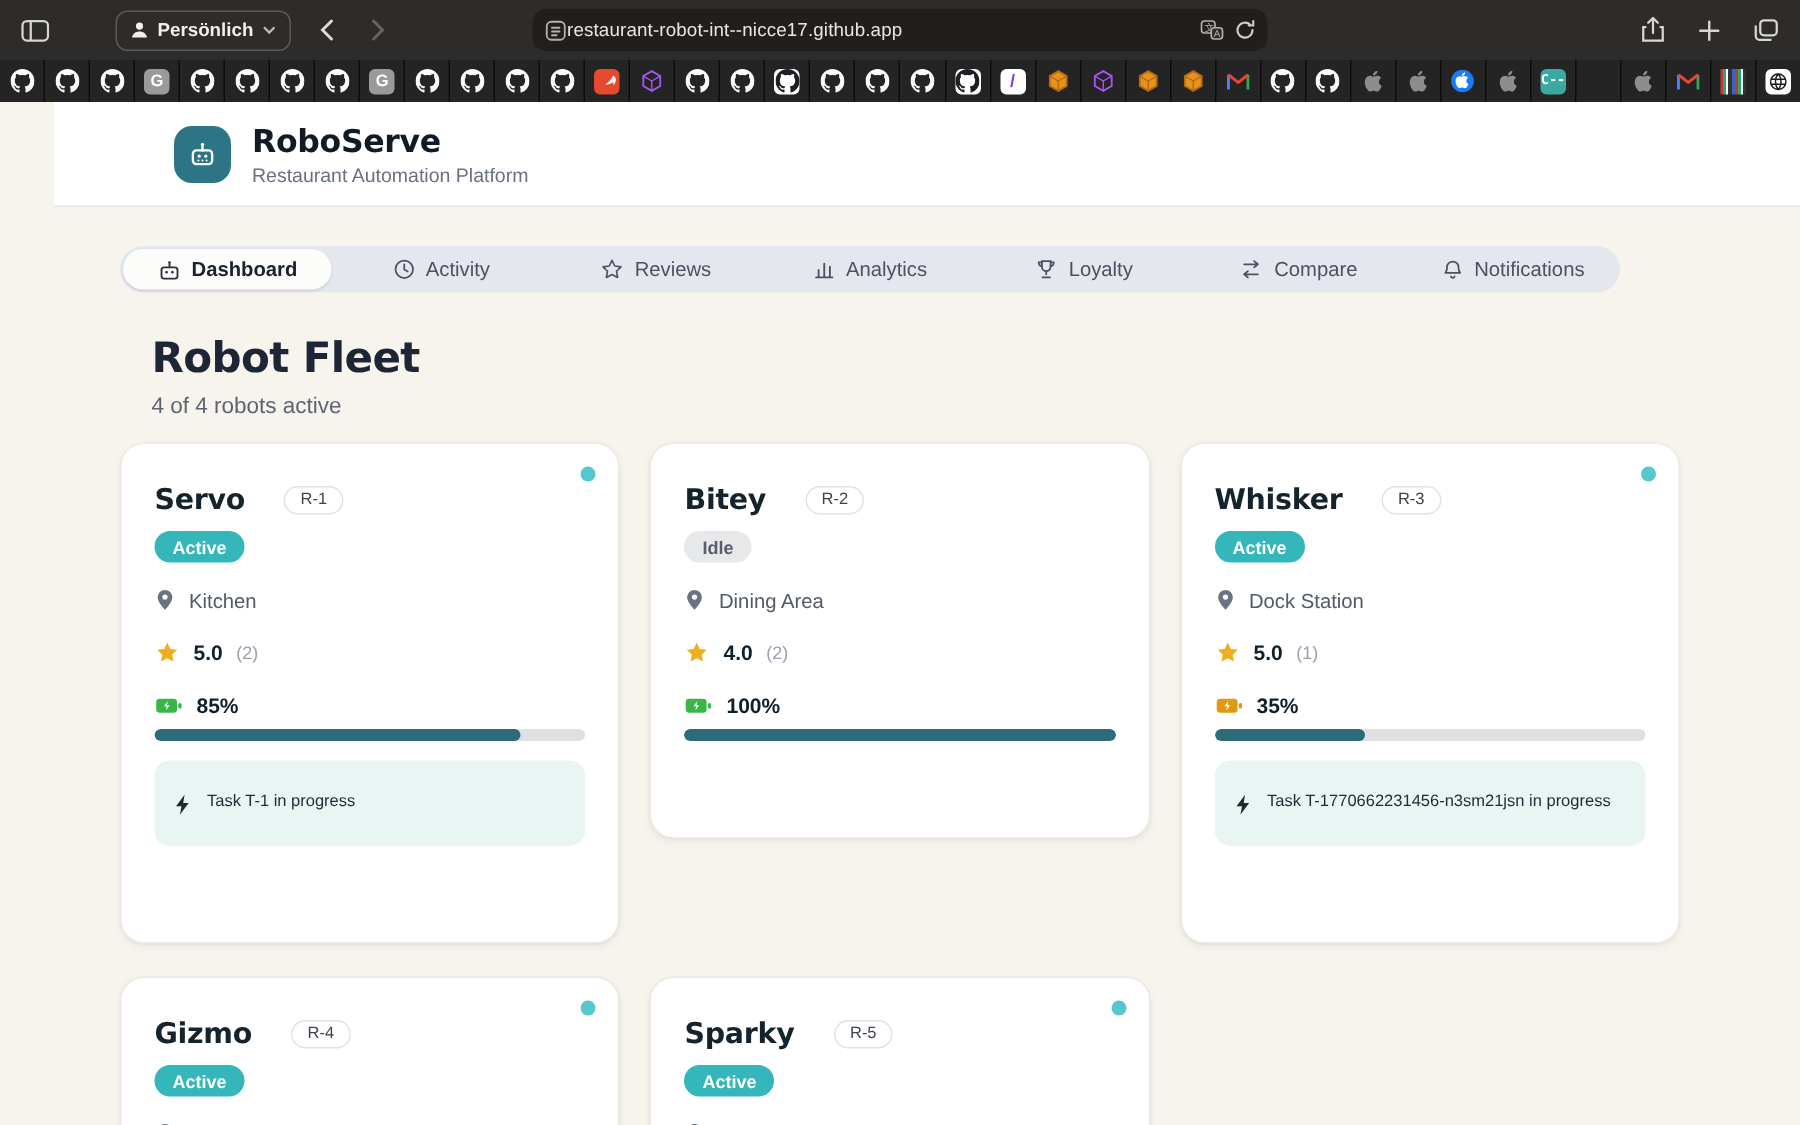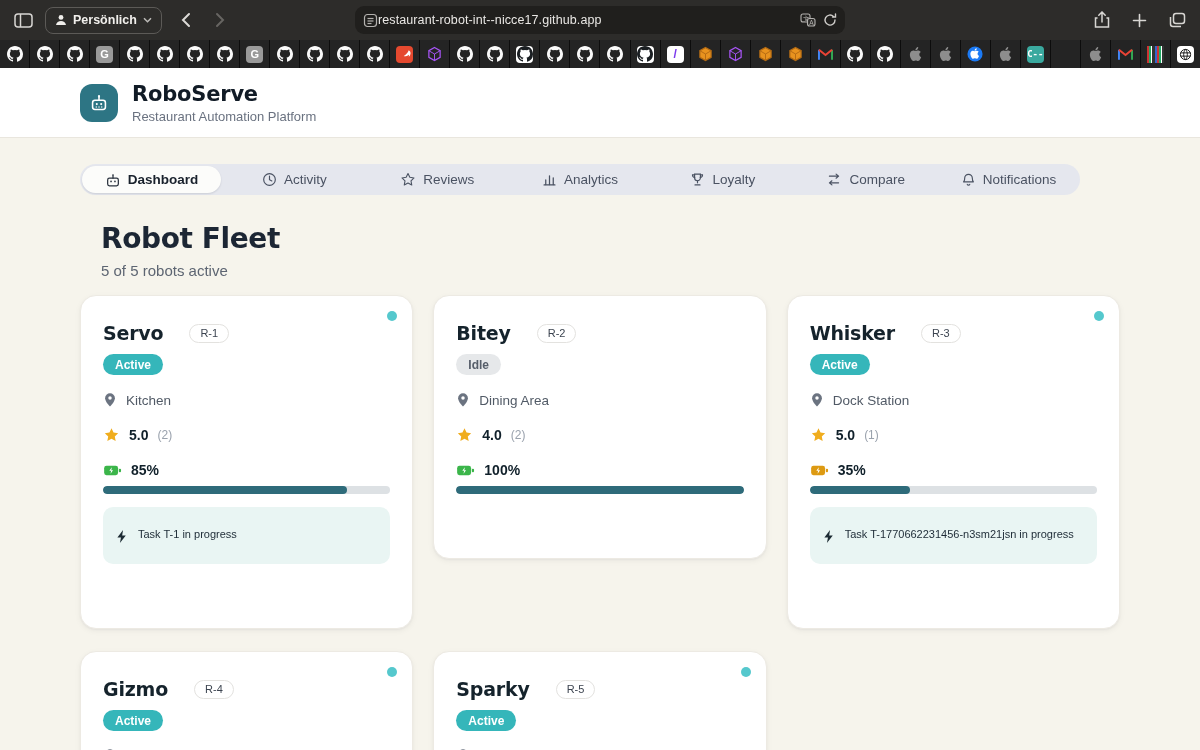--- a/index.html
+++ b/index.html
@@ -6,34 +6,34 @@
   html,body { width:1200px; height:750px; overflow:hidden; }
   body { font-family:"Liberation Sans", sans-serif; background:#f6f4ec; }
 
   
   .topbar { height:40px; background:#2d2c2a; display:flex; align-items:center; padding:0 14px; }
   .tb-left, .tb-right { flex:1; display:flex; align-items:center; gap:10px; }
   .tb-right { justify-content:flex-end; gap:22px; }
   .tb-btn { display:flex; align-items:center; justify-content:center; cursor:pointer; background:none; border:none; }
   .sidebar-ic { margin-right:2px; }
   .profile-btn { display:flex; align-items:center; gap:6px; border:1px solid #5c5a57; border-radius:8px;
-                 height:27px; padding:0 9px; color:#f1efec; font-size:12.5px; font-weight:bold; background:none; cursor:pointer;}
+                 height:27px; padding:0 9px; color:#f1efec; font-size:12.5px; font-weight:bold; background:none; cursor:pointer;margin-left:32px;}
   .nav-arrow { font-size:0; }
   .urlfield { width:490px; height:28px; background:#201f1d; border-radius:9px; display:flex; align-items:center;
               padding:0 8px; color:#e9e7e4; cursor:text; }
   .url-text { flex:1; text-align:left; font-size:12.5px; letter-spacing:.1px; }
   .tabstrip { height:28px; background:#0c0c0c; display:grid; grid-template-columns:repeat(40,1fr); gap:1px; }
   .fav { background:#242424; display:flex; align-items:center; justify-content:center; cursor:pointer; overflow:hidden; }
   .fav .sq { width:17px; height:17px; border-radius:4px; display:flex; align-items:center; justify-content:center;
              font-size:11px; font-weight:bold; }
   .fav-glitch { background:repeating-linear-gradient(90deg,#c33 0 2px,#2a6 2px 4px,#fff 4px 5px,#333 5px 8px,#36c 8px 10px); width:17px; height:17px; }
 
   
   .app-header { height:70px; background:#ffffff; border-bottom:1px solid #e9e6de; display:flex; align-items:center;
-                padding:0 80px; gap:14px; }
+                padding:0 80px; gap:14px;margin-left:36px; }
   .logo { width:38px; height:38px; border-radius:12px; background:var(--logo,#2d7584); display:flex; align-items:center; justify-content:center; }
   .app-title { font-size:21px; font-weight:800; color:#111b26; font-family:"DejaVu Sans", sans-serif; letter-spacing:-.2px;}
   .app-tagline { font-size:13px; color:#6a7280; margin-top:3px; }
 
   
   .nav-wrap { padding:26px 80px 0; }
   .nav { width:1000px; height:31px; background:#e5e7ee; border-radius:16px; display:flex; }
   .tab { flex:1; display:flex; align-items:center; justify-content:center; gap:7px; font-size:13.5px; color:#4a5262;
          border:none; background:none; border-radius:14px; margin:2px; cursor:pointer; }
   .tab.active { background:#fcfcfa; font-weight:bold; color:#19212c; box-shadow:0 1px 2px rgba(16,24,40,.12); }
@@ -436,21 +436,21 @@
             <path d="M7.5 14.2a1.6 1.6 0 0 0 3 0"></path>
           </svg>
         </span>
         <span>Notifications</span>
       </button>
     </nav>
 </div>
 
 <div class="page-head">
   <h1 class="page-title">Robot Fleet</h1>
-  <div class="page-sub">5 of 5 robots active</div>
+  <div class="page-sub">4 of 4 robots active</div>
 </div>
 
 <main class="grid" id="cards">
     <article class="card"><span class="dot"></span><div class="titlerow">
           <span class="r-name">Servo</span>
           <span class="r-id">R-1</span>
         </div><span class="status active">Active</span><div class="row loc">
           <span style="display:flex">
           <svg width="14" height="16" viewBox="0 0 16 18">
             <path fill="#6b7380" d="M8 1.3a5.6 5.6 0 0 0-5.6 5.6c0 4 5.6 9.5 5.6 9.5s5.6-5.5 5.6-9.5A5.6 5.6 0 0 0 8 1.3z"></path>

